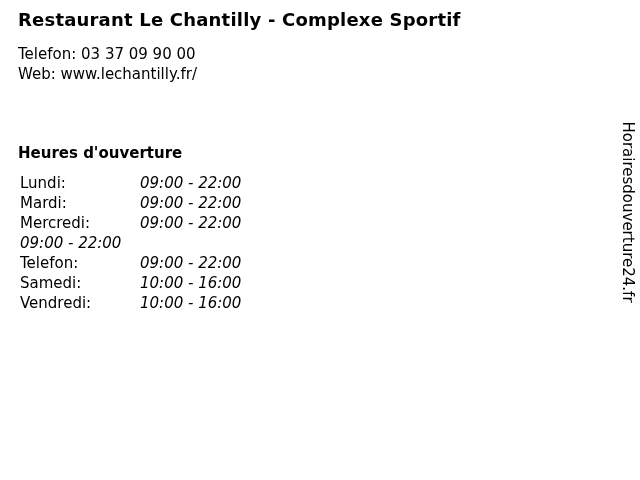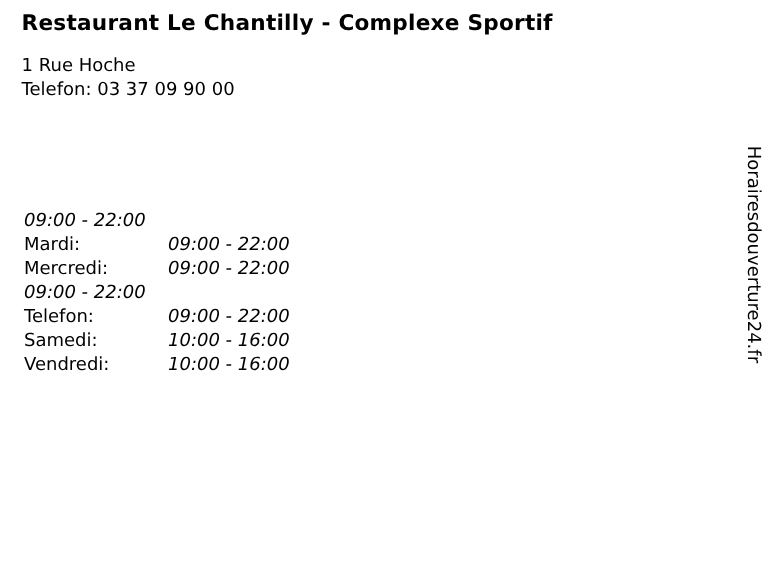--- a/index.html
+++ b/index.html
@@ -73,27 +73,29 @@
   }
 </style>
 </head>
 <body>
 
 <div class="page">
 
   <h1 class="title">Restaurant Le Chantilly - Complexe Sportif</h1>
 
   <div class="address-block">
-    <div>1 Rue Hoche</div>
     <div>Telefon: 03 37 09 90 00</div>
+    <div>Web: www.lechantilly.fr/</div>
   </div>
 
+  <h2 class="hours-heading">Heures d'ouverture</h2>
 
   <div class="hours-table">
     <div class="hours-row">
+      <span class="day">Lundi:</span>
       <span class="time">09:00 - 22:00</span>
     </div>
     <div class="hours-row">
       <span class="day">Mardi:</span>
       <span class="time">09:00 - 22:00</span>
     </div>
     <div class="hours-row">
       <span class="day">Mercredi:</span>
       <span class="time">09:00 - 22:00</span>
     </div>

